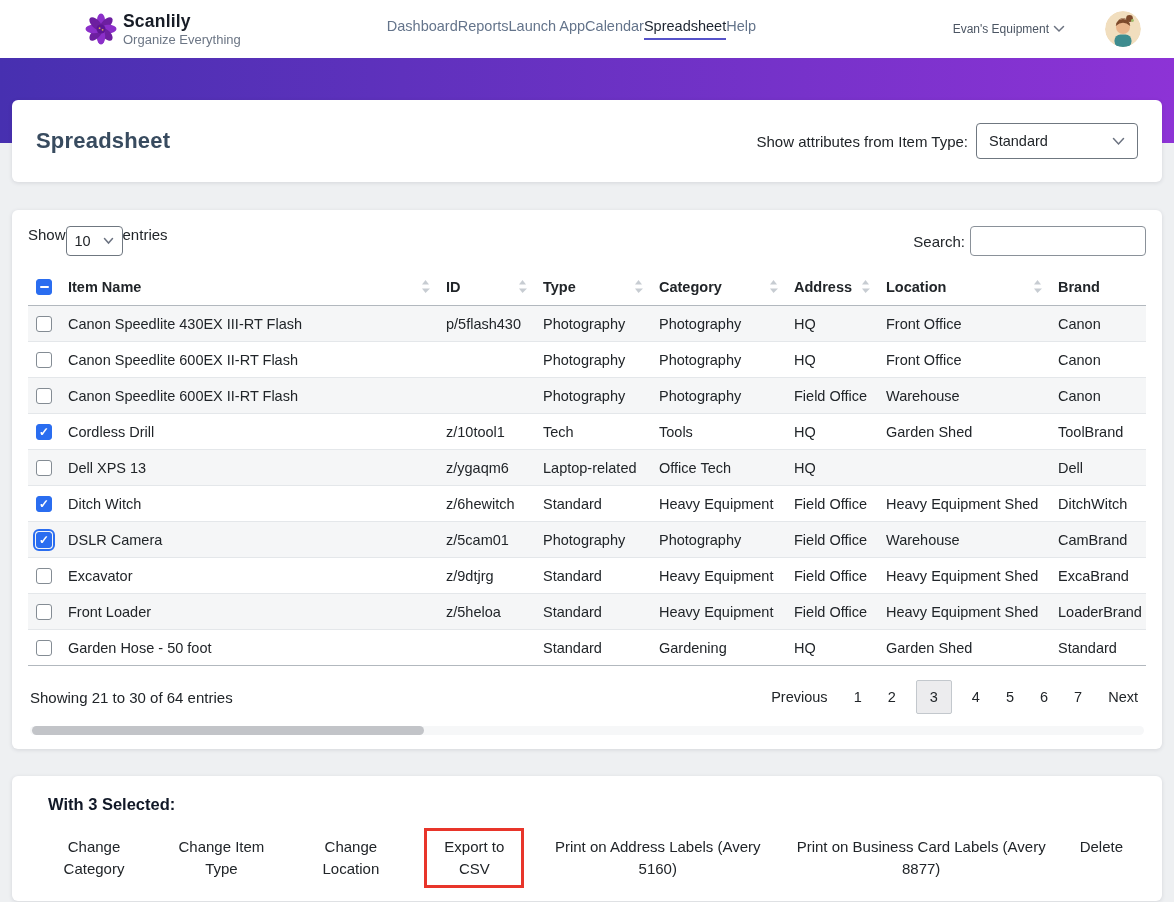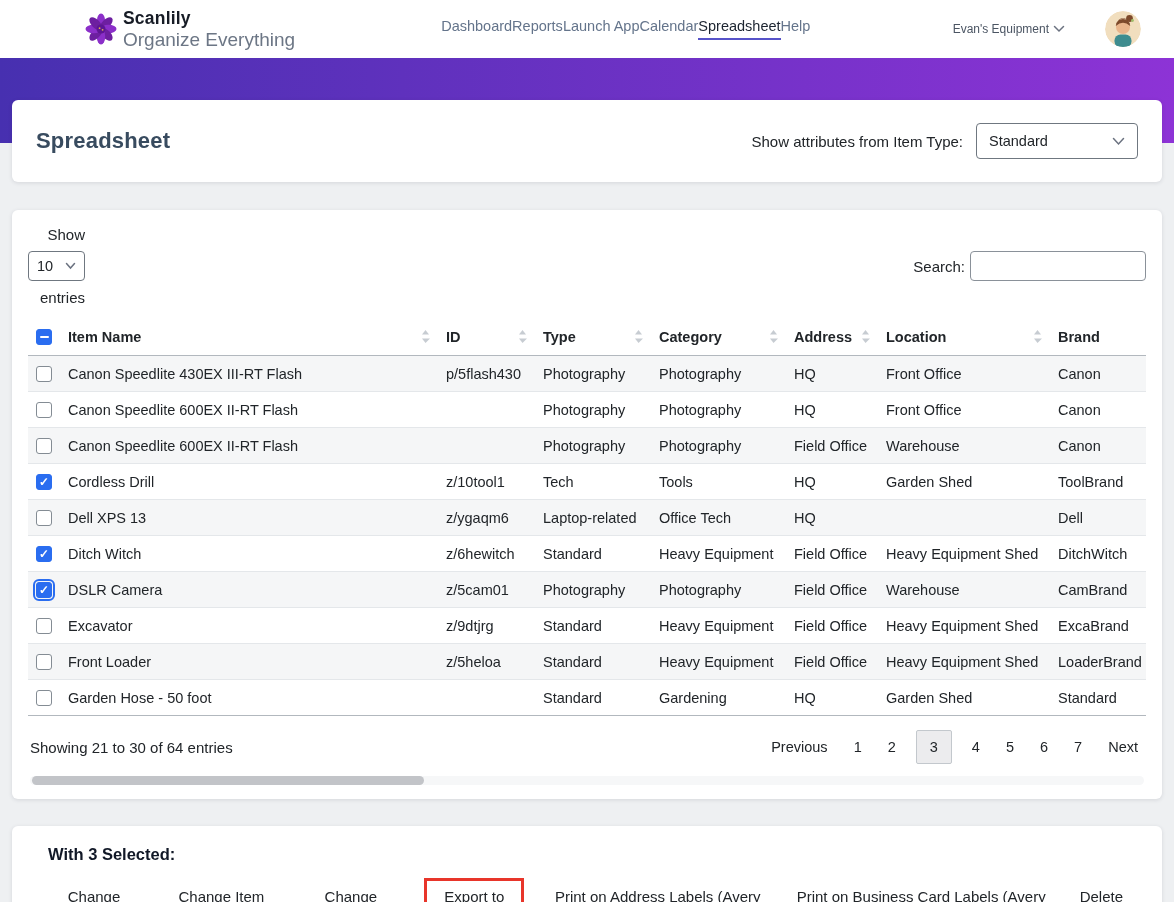--- a/index.html
+++ b/index.html
@@ -13,39 +13,39 @@
   }
   
   header {
     height:58px; background:#ffffff;
     display:flex; align-items:center;
     padding:0 33px 0 84px;
   }
   .brand { display:flex; align-items:center; gap:5px; cursor:pointer; }
   .logo { width:34px; height:34px; display:block; }
   .brand-name { font-size:17.5px; font-weight:bold; color:#171c26; letter-spacing:.2px; }
-  .brand-tagline { font-size:19px; color:#6c7685; margin-top:0; }
+  .brand-tagline { font-size:13px; color:#6c7685; margin-top:0; }
   .main-nav { display:flex; align-items:center; margin-left:146px; }
   .nav-item { font-size:14.5px; color:#64748b; cursor:pointer; padding-bottom:4px; border-bottom:2px solid transparent; }
   .nav-item.active { color:#1c2430; border-bottom-color:#5753c9; }
   .account { margin-left:auto; display:flex; align-items:center; gap:4px; font-size:12px; color:#4b5563; cursor:pointer; white-space:nowrap; }
   .avatar { width:36px; height:36px; border-radius:50%; overflow:hidden; margin-left:40px; flex:none; cursor:pointer; }
   
   .banner { height:85px; background:linear-gradient(90deg,#4730b0,#8d33d6); }
   
   .card { background:#fff; border-radius:6px; box-shadow:0 1px 4px rgba(30,35,60,.12); margin:0 12px; position:relative; }
   .page-card { margin-top:-43px; height:82px; display:flex; align-items:center; justify-content:space-between; padding:0 24px; }
   .page-card h1 { font-size:22px; font-weight:bold; color:#384b5f; letter-spacing:.2px; }
-  .itemtype { display:flex; align-items:center; gap:13px; font-size:15px; color:#212529; }
+  .itemtype { display:flex; align-items:center; gap:8px; font-size:15px; color:#212529; }
   .select { border:1px solid #6f7780; border-radius:4px; background:#fff; display:flex; align-items:center; justify-content:space-between; cursor:pointer; font-size:14.5px; color:#212529; }
   .item-type-select { width:162px; height:36px; padding:0 12px; }
   
   .table-card { margin-top:28px; padding:16px 16px 14px; }
   .table-controls { display:flex; align-items:center; justify-content:space-between; margin-bottom:12px; }
-  .length-ctl { display:flex; align-items:flex-end; gap:8px; font-size:15px;flex-direction:column; }
+  .length-ctl { display:flex; align-items:flex-start; font-size:15px; }
   .size-select { width:57px; height:30px; padding:0 8px; }
   .search-ctl { display:flex; align-items:center; gap:5px; font-size:15px; }
   .search-input { width:176px; height:30px; border:1px solid #8a9199; border-radius:4px; padding:0 8px; font-size:14px; font-family:inherit; outline:none; }
   table { width:100%; border-collapse:collapse; table-layout:fixed; }
   thead th { text-align:left; font-size:14.5px; font-weight:bold; color:#212529; padding:10px 8px; border-bottom:1px solid #b2b8be; }
   .th-inner { display:flex; align-items:center; justify-content:space-between; }
   tbody td { font-size:14.5px; color:#212529; padding:0 8px; height:36px; border-bottom:1px solid #e4e7ea; overflow:hidden; white-space:nowrap; }
   tbody tr:nth-child(odd) { background:#f5f6f7; }
   tbody tr:last-child td { border-bottom-color:#b2b8be; }
   .col-cb { padding-left:8px !important; }

